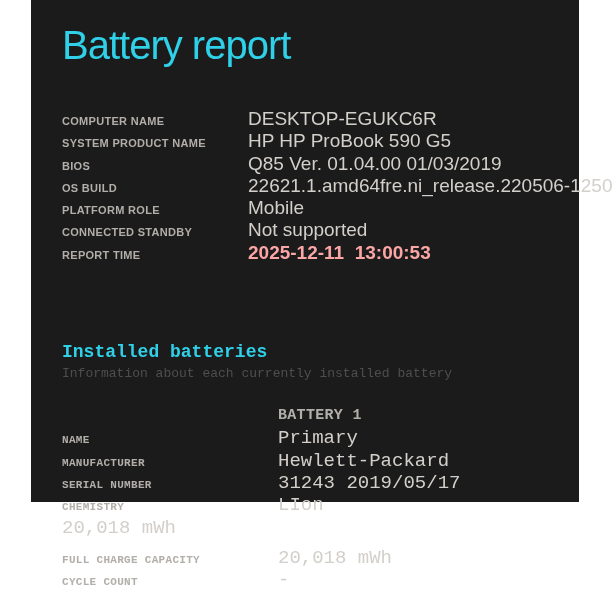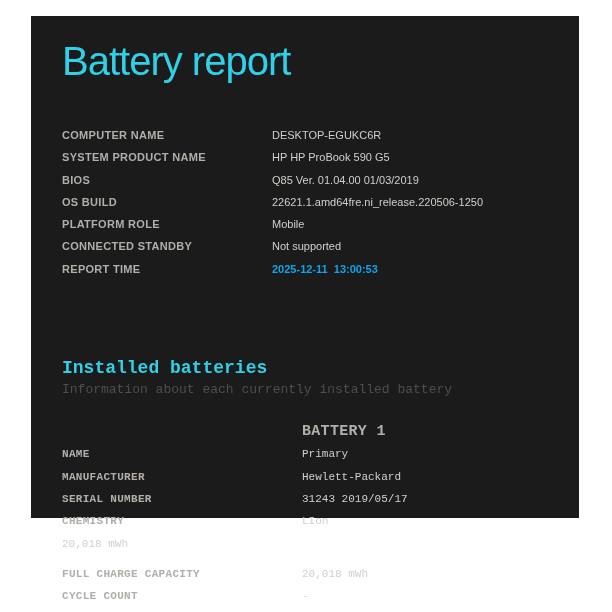--- a/index.html
+++ b/index.html
@@ -5,57 +5,56 @@
   * { margin: 0; padding: 0; box-sizing: border-box; }
   html, body {
     width: 612px; height: 612px;
     background: #ffffff;
     font-family: "Liberation Sans", sans-serif;
     overflow: hidden;
     position: relative;
   }
   .report-page {
     position: absolute;
-    left: 31px; top: 16px;
+    left: 31px; top: 0;
     width: 548px; height: 502px;
     background: #1b1b1b;
     padding: 20px 12px 0 31px;
   }
   .report-title {
     font-size: 40px;
     font-weight: 400;
     letter-spacing: -1px;
     color: #2fd0e8;
     line-height: 1.25;
   }
   .info-table { margin-top: 38px; }
   .row {
     display: flex;
     align-items: baseline;
     line-height: 22.3px;
     height: 22.3px;
-    gap: 24px;
   }
   .label {
     width: 186px;
     flex: 0 0 186px;
     font-size: 11px;
     font-weight: 700;
     letter-spacing: 0.3px;
     color: #b2aeaa;
     text-transform: uppercase;
   }
   .value {
-    font-size: 11px;
+    font-size: 19px;
     color: #d3cfca;
     white-space: pre;
   }
   .value.strong {
     font-weight: 700;
-    color: #0ea5e9;
+    color: #fca5a5;
   }
   .section { margin-top: 78px; font-family: Liberation Mono, monospace; }
   .section-heading {
     font-size: 18px;
     font-weight: 700;
     color: #2fd0e8;
   }
   .section-subtitle {
     margin-top: 4px;
     font-size: 13px;

